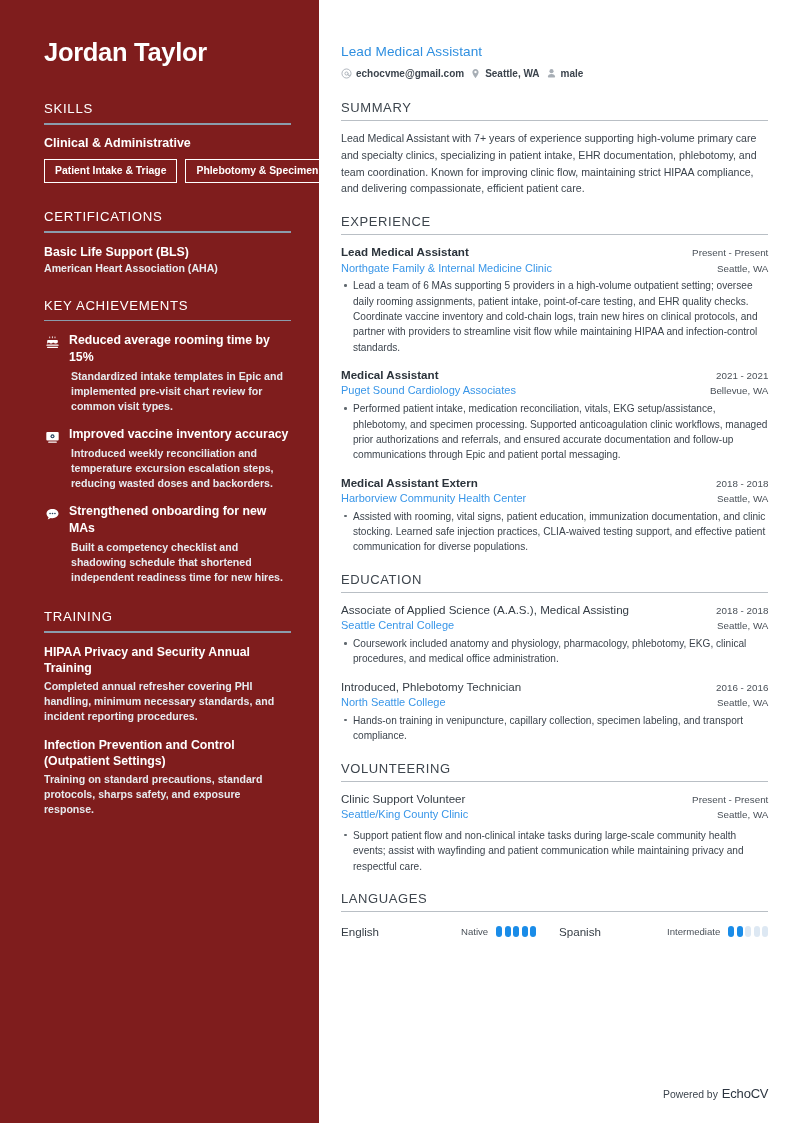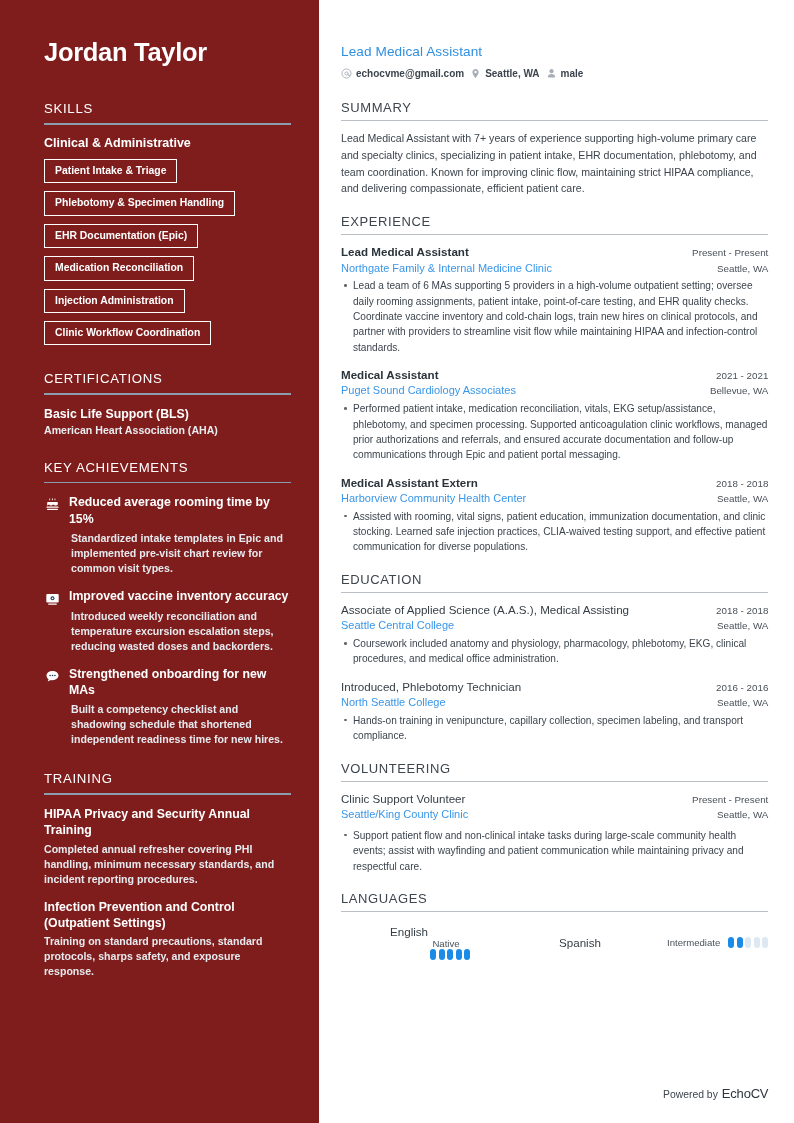--- a/index.html
+++ b/index.html
@@ -44,21 +44,21 @@
     height: 1.5px;
     background: #8b9cac;
     margin-bottom: 11px;
   }
   .skill-group-title {
     font-size: 12.5px;
     font-weight: bold;
     color: #ffffff;
     margin-bottom: 9px;
   }
-  .skill-chips { display: flex; flex-direction: column; align-items: flex-start; gap: 8px; }
+  .skill-chips { display: flex; flex-direction: row; align-items: flex-start; gap: 8px; }
   .skill-chip {
     border: 1.2px solid #ffffff;
     padding: 5px 10px 6px 10px;
     font-size: 10.4px;
     font-weight: bold;
     color: #ffffff;
     line-height: 1.1;
     white-space: nowrap;
   }
 
@@ -488,21 +488,21 @@
         <ul class="bullets" style="margin-top:5px;">
           <li>Support patient flow and non-clinical intake tasks during large-scale community health events; assist with wayfinding and patient communication while maintaining privacy and respectful care.</li>
         </ul>
       </div>
     </section>
 
     <section class="m-section">
       <div class="m-heading">LANGUAGES</div>
       <div class="m-rule"></div>
       <div class="lang-row" style="padding-top:4px;">
-        <div class="lang-block" style="width:218px;flex-direction:column;">
+        <div class="lang-block" style="width:218px;">
           <span class="lang-name">English</span>
           <span class="lang-level">Native</span>
           <span class="lang-dots">
               <span class="dot on"></span>
               <span class="dot on"></span>
               <span class="dot on"></span>
               <span class="dot on"></span>
               <span class="dot on"></span>
             </span>
         </div>

